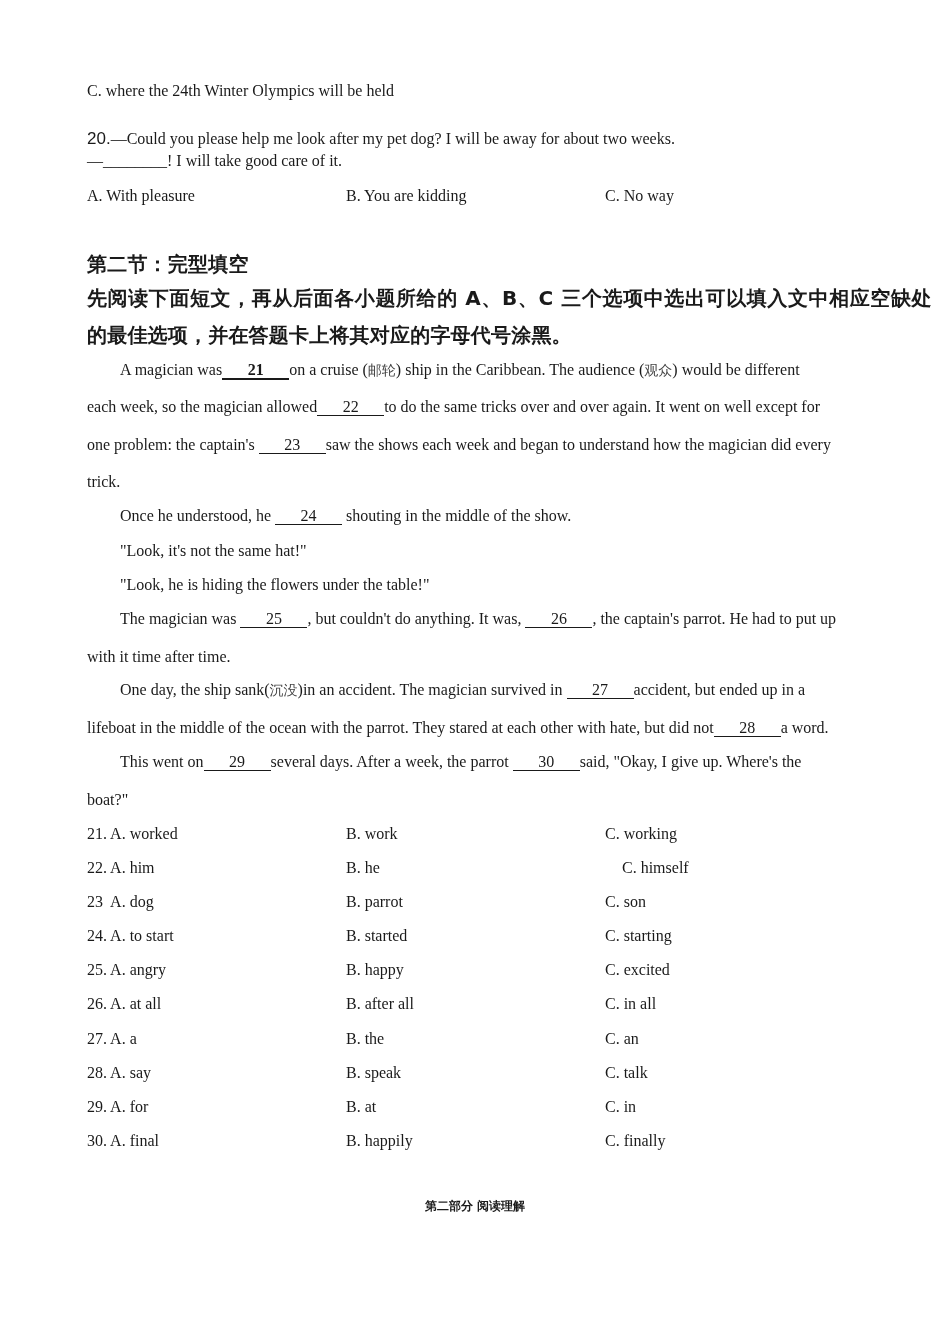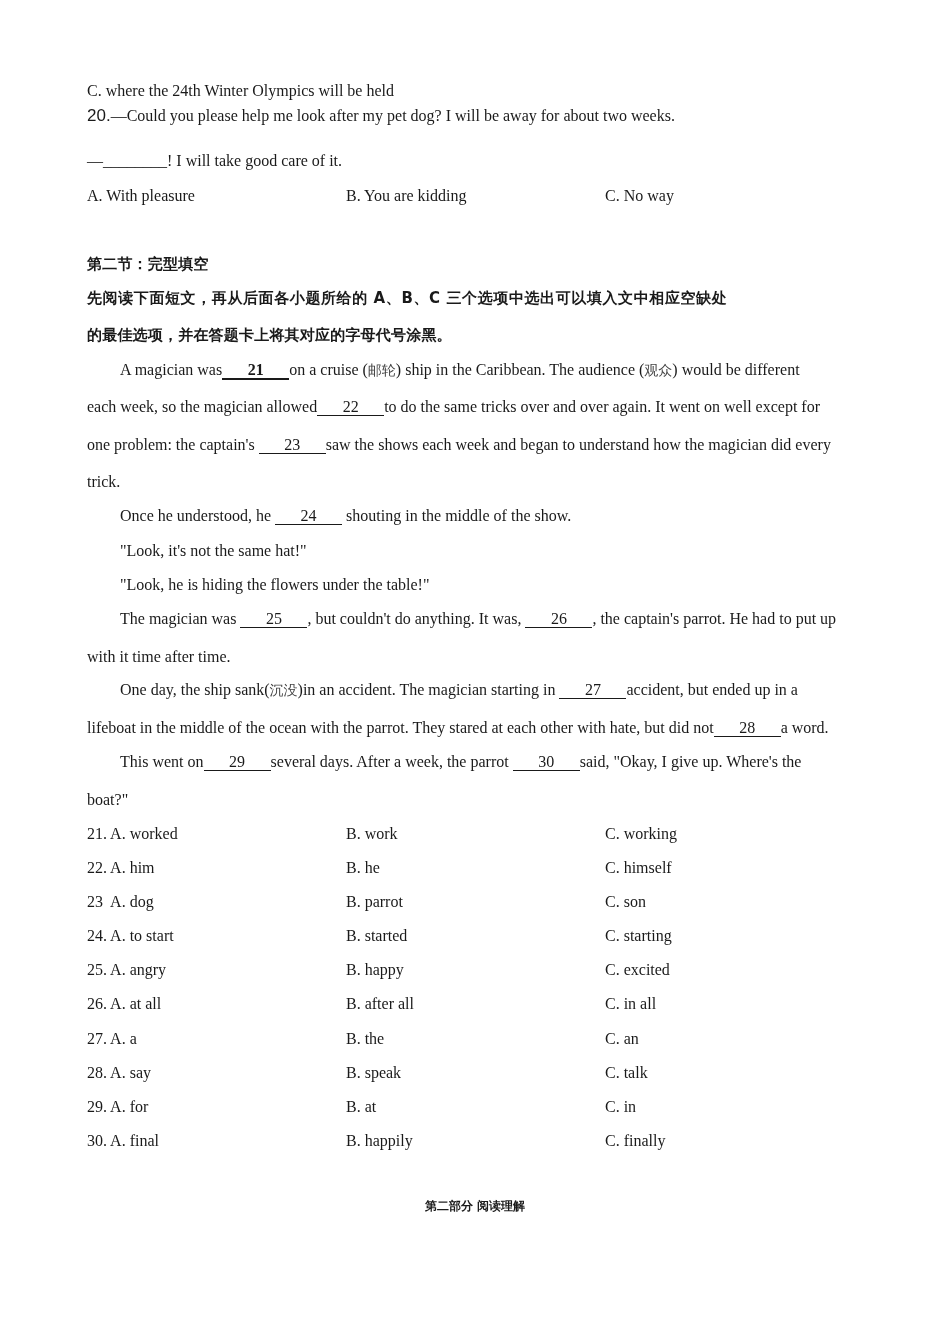--- a/index.html
+++ b/index.html
@@ -5,41 +5,41 @@
     html, body { margin: 0; padding: 0; background: #ffffff; }
     body {
       width: 950px; height: 1344px; position: relative; overflow: hidden;
       font-family: "Liberation Serif", "DejaVu Serif", serif;
       color: #1a1a1a; font-size: 16px;
     }
     .line { position: absolute; left: 87px; white-space: nowrap; line-height: 20px; }
     .indent { left: 120px; }
     .sans-num { font-family: "Liberation Sans", "DejaVu Sans", sans-serif; font-size: 17px; }
     .cn-bold {
-      font-family: "DejaVu Sans", sans-serif; font-weight: bold; font-size: 15px;
+      font-family: "DejaVu Sans", sans-serif; font-weight: bold; font-size: 20px;
       letter-spacing: 0.2px;
     }
     .cn-inline { font-family: "DejaVu Sans", sans-serif; font-size: 14px; color: #444; }
     .blank { display: inline-block; text-align: center; border-bottom: 1px solid #1a1a1a; line-height: 16px; }
     .blank.thick { border-bottom: 2px solid #1a1a1a; }
     .opt { position: absolute; white-space: nowrap; line-height: 20px; }
     .col-a { left: 87px; }
     .col-b { left: 346px; }
     .col-c { left: 605px; }
     .title-center {
       position: absolute; left: 0; width: 950px; text-align: center; top: 1198px;
       font-family: "DejaVu Sans", sans-serif; font-weight: bold; font-size: 12px;
     }
   </style>
 </head>
 <body>
 
 <div class="line" style="top:81px;">C. where the 24th Winter Olympics will be held</div>
 
-<div class="line" style="top:106px;">
+<div class="line" style="top:129px;">
   <span class="sans-num">20.</span><span>—Could you please help me look after my pet dog? I will be away for about two weeks.</span>
 </div>
 <div class="line" style="top:151px;">
   <span>—</span><span>________</span><span>! I will take good care of it.</span>
 </div>
 <div class="opt col-a" style="top:186px;">A. With pleasure</div>
 <div class="opt col-b" style="top:186px;text-align:right;">B. You are kidding</div>
 <div class="opt col-c" style="top:186px;">C. No way</div>
 
 <div class="line cn-bold" style="top:254px;">第二节：完型填空</div>
@@ -62,39 +62,39 @@
 </div>
 <div class="line indent" style="top:541px;">"Look, it's not the same hat!"</div>
 <div class="line indent" style="top:575px;">"Look, he is hiding the flowers under the table!"</div>
 
 <div class="line indent" style="top:609px;">
   <span>The magician was </span><span class="blank" style="width:67px;">25</span><span>, but couldn't do anything. It was, </span><span class="blank" style="width:67px;">26</span><span>, the captain's parrot. He had to put up</span>
 </div>
 <div class="line" style="top:647px;">with it time after time.</div>
 
 <div class="line indent" style="top:680px;">
-  <span>One day, the ship sank(</span><span class="cn-inline">沉没</span><span>)in an accident. The magician starting  in </span><span class="blank" style="width:67px;">27</span><span>accident, but ended up in a</span>
+  <span>One day, the ship sank(</span><span class="cn-inline">沉没</span><span>)in an accident. The magician survived  in </span><span class="blank" style="width:67px;">27</span><span>accident, but ended up in a</span>
 </div>
 <div class="line" style="top:718px;">
   <span>lifeboat in the middle of the ocean with the parrot. They stared at each other with hate, but did not</span><span class="blank" style="width:67px;">28</span><span>a word.</span>
 </div>
 
 <div class="line indent" style="top:752px;">
   <span>This went on</span><span class="blank" style="width:67px;">29</span><span>several days. After a week, the parrot </span><span class="blank" style="width:67px;">30</span><span>said, "Okay, I give up. Where's the</span>
 </div>
 <div class="line" style="top:790px;">boat?"</div>
 
 <div>
   <div class="opt col-a" style="top:824px;">21. A. worked</div>
   <div class="opt col-b" style="top:824px;">B. work</div>
   <div class="opt col-c" style="top:824px;">C. working</div>
 
   <div class="opt col-a" style="top:858px;">22. A. him</div>
   <div class="opt col-b" style="top:858px;">B. he</div>
-  <div class="opt col-c" style="top:858px;">C. himself</div>
+  <div class="opt col-c" style="top:858px;margin-left:17px;">C. himself</div>
 
   <div class="opt col-a" style="top:892px; white-space:pre;">23  A. dog</div>
   <div class="opt col-b" style="top:892px;">B. parrot</div>
   <div class="opt col-c" style="top:892px;">C. son</div>
 
   <div class="opt col-a" style="top:926px;">24. A. to start</div>
   <div class="opt col-b" style="top:926px;">B. started</div>
   <div class="opt col-c" style="top:926px;">C. starting</div>
 
   <div class="opt col-a" style="top:960px;">25. A. angry</div>

